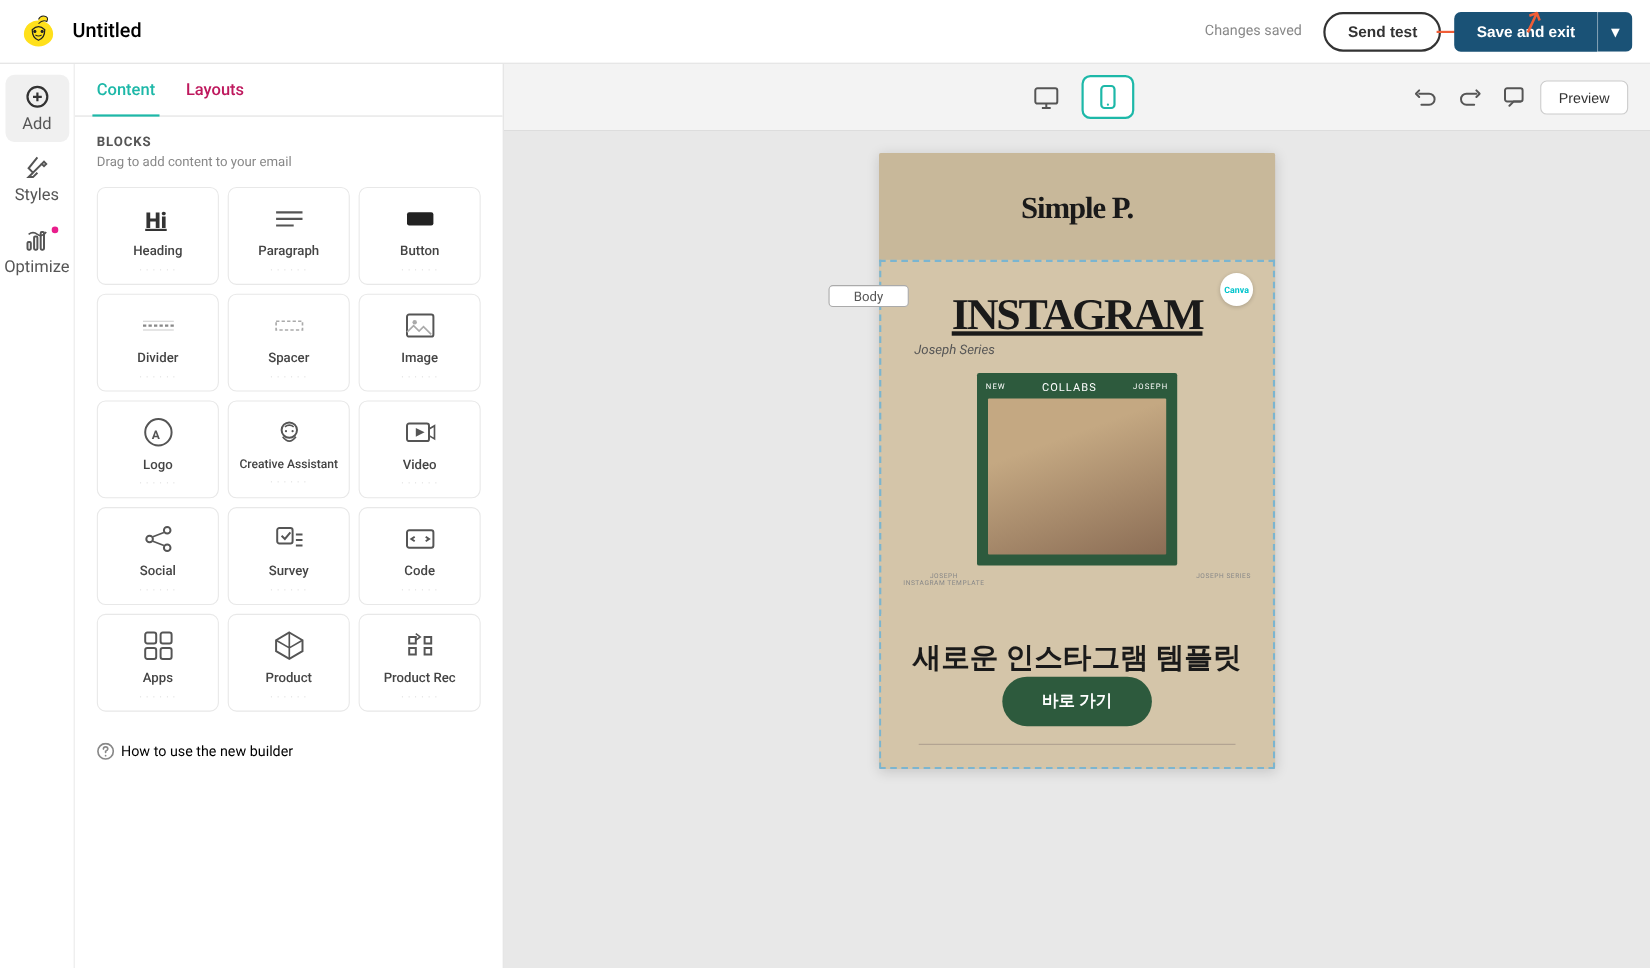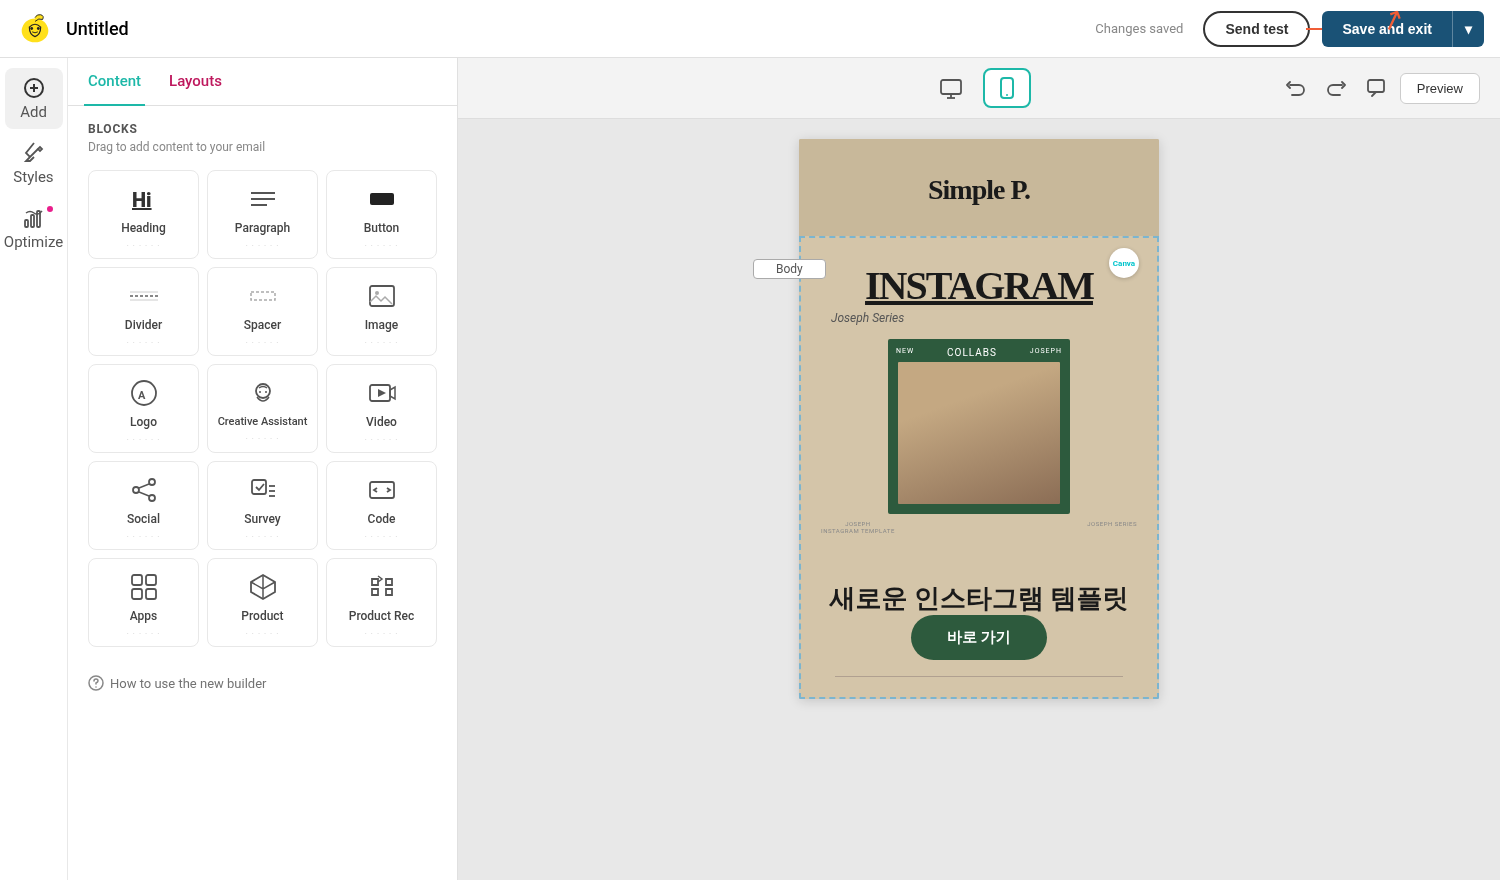--- a/index.html
+++ b/index.html
@@ -77,21 +77,21 @@
       border: 1px solid #e8e8e8; border-radius: 8px; padding: 12px 8px 8px;
       display: flex; flex-direction: column; align-items: center; gap: 6px;
       cursor: grab; background: #fff; transition: box-shadow 0.15s;
     }
     .block-icon { width: 32px; height: 32px; display: flex; align-items: center; justify-content: center; }
     .block-label { font-size: 12px; color: #444; text-align: center; font-weight: 500; }
     .block-dots { font-size: 8px; color: #ccc; letter-spacing: 1px; }
 
     .help-link {
       display: flex; align-items: center; gap: 6px; padding: 12px 20px 16px;
-      font-size: 13px; color: #737373; cursor: pointer; text-decoration: none;
+      font-size: 13px; color: #000000; cursor: pointer; text-decoration: none;
     }
 
     
     .canvas-area {
       flex: 1; background: #e8e8e8; overflow: auto; position: relative;
     }
     .view-icon {
       padding: 6px 10px; border-radius: 8px; cursor: pointer; border: 2px solid transparent;
       display: flex; align-items: center; justify-content: center;
     }

